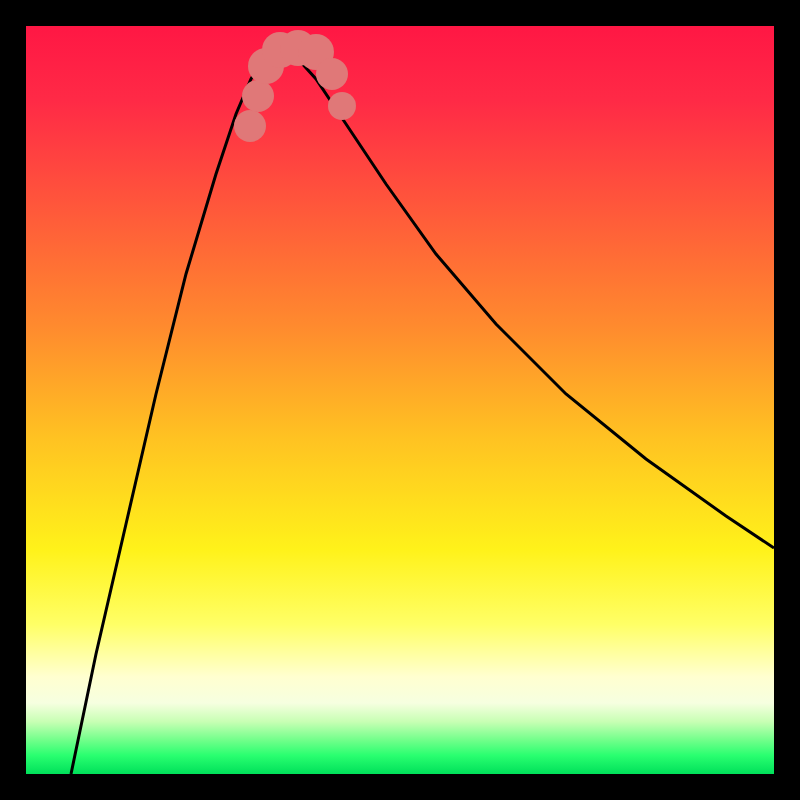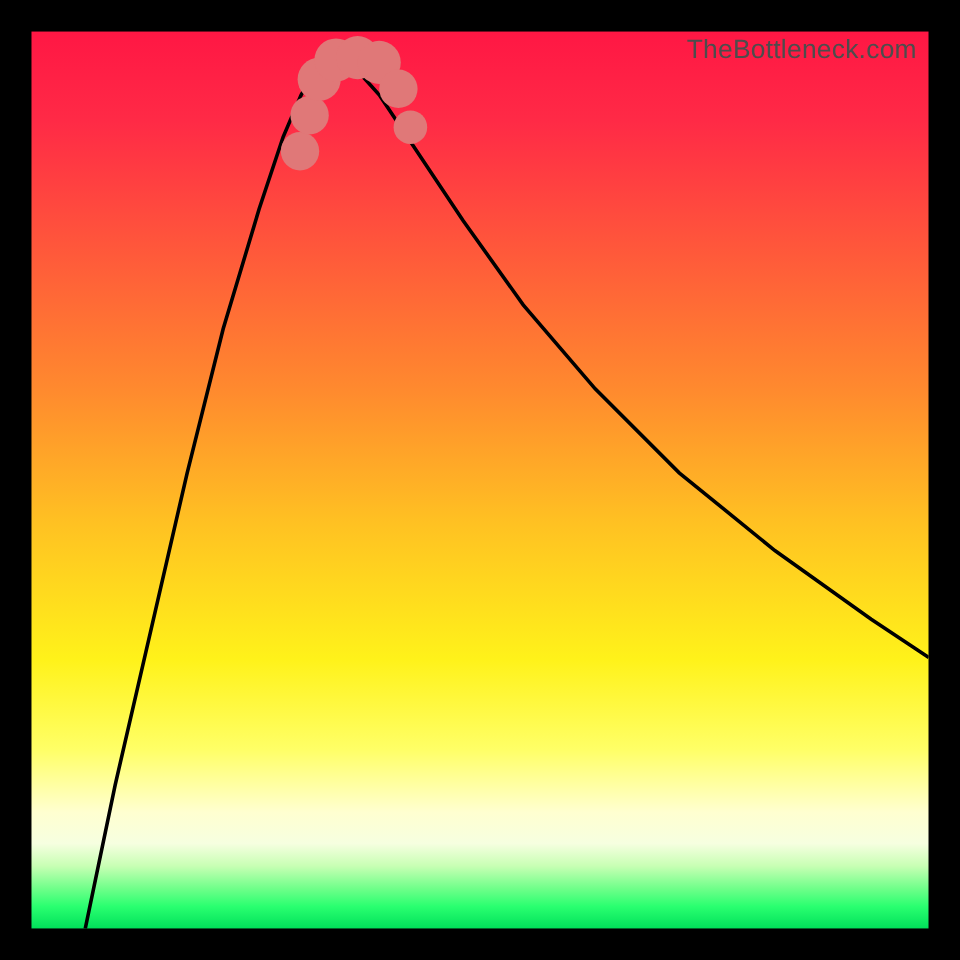--- a/index.html
+++ b/index.html
@@ -38,21 +38,20 @@
   svg {
     display: block;
   }
 </style>
 </head>
 <body>
 
 <div class="frame">
   <div class="plot-area">
 
-    <div class="watermark">TheBottleneck.com</div>
 
     <svg id="chart-svg" width="748" height="748" viewBox="0 0 748 748">
       <defs>
         <linearGradient id="bg-grad" x1="0" y1="0" x2="0" y2="1">
             <stop offset="0%" stop-color="#ff1744"></stop>
             <stop offset="10%" stop-color="#ff2a46"></stop>
             <stop offset="25%" stop-color="#ff5a3a"></stop>
             <stop offset="40%" stop-color="#ff8a2e"></stop>
             <stop offset="55.00000000000001%" stop-color="#ffc222"></stop>
             <stop offset="70%" stop-color="#fff21a"></stop>

